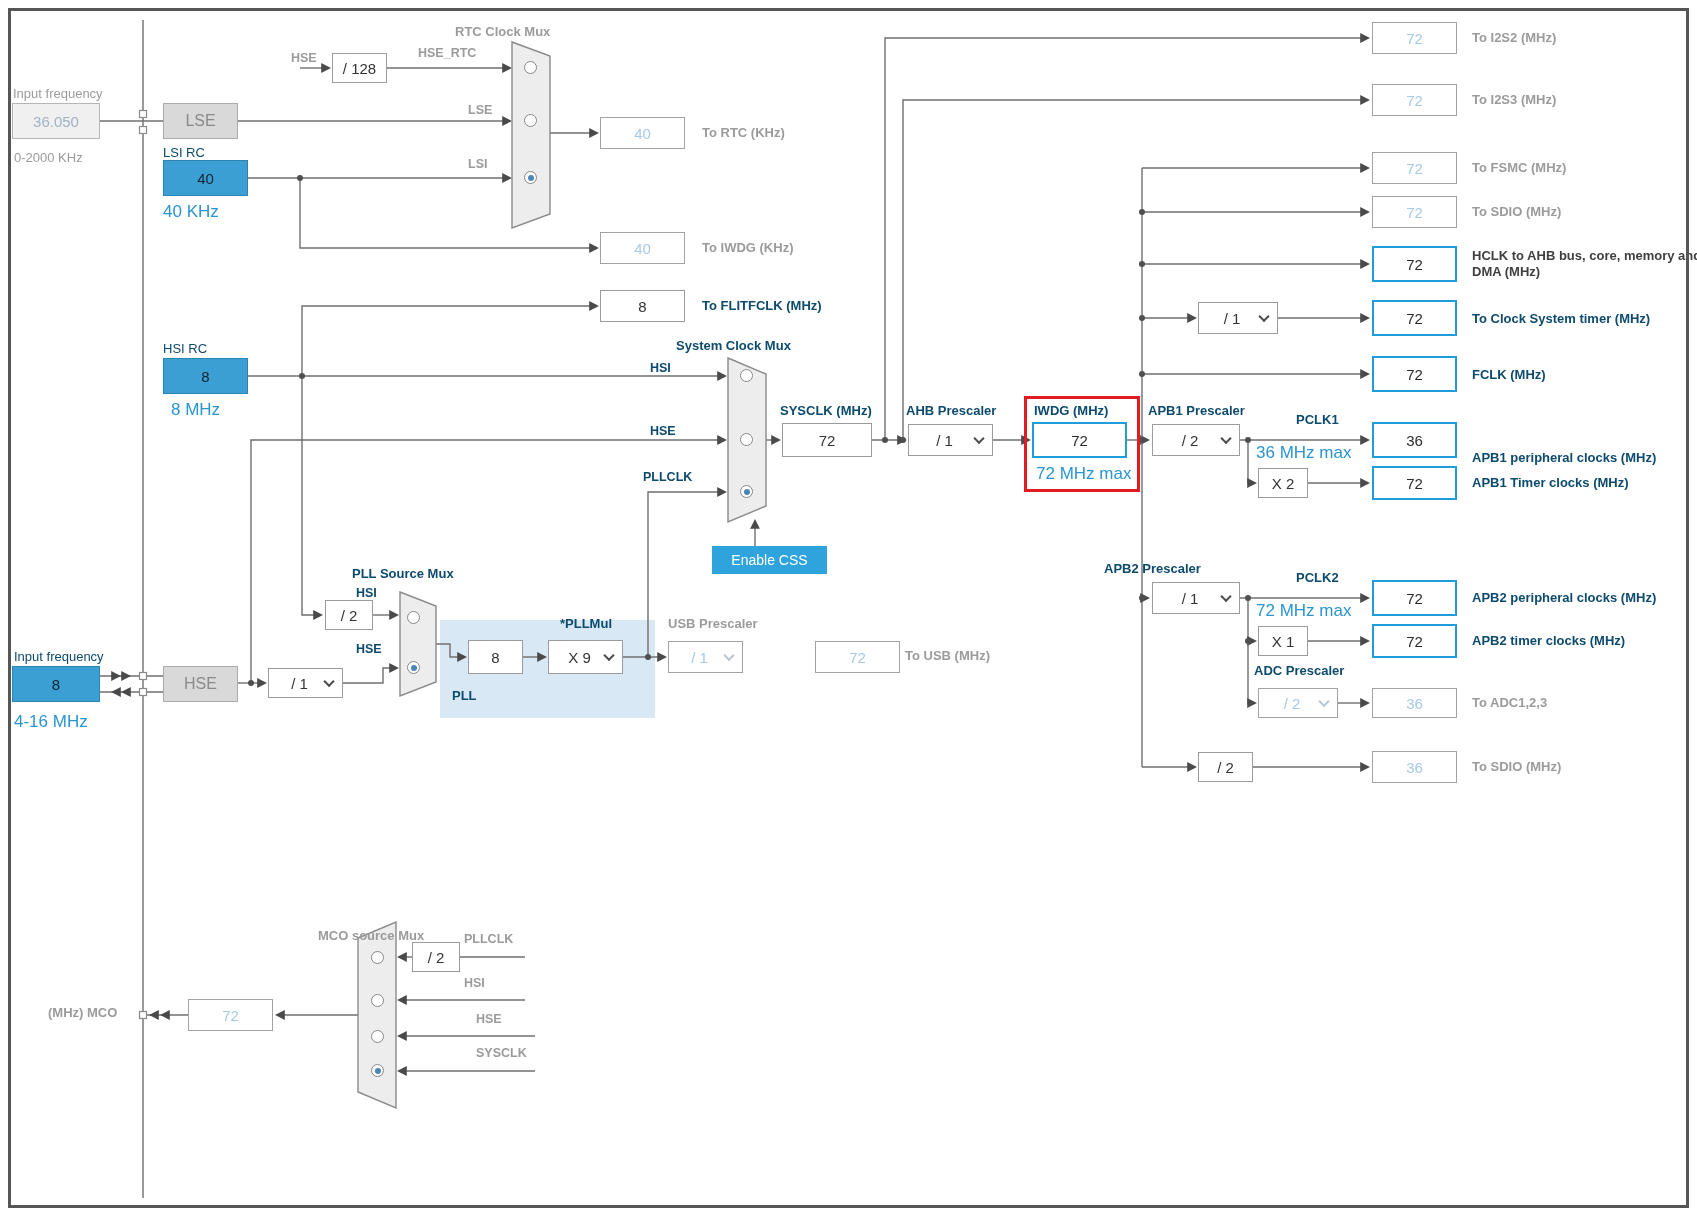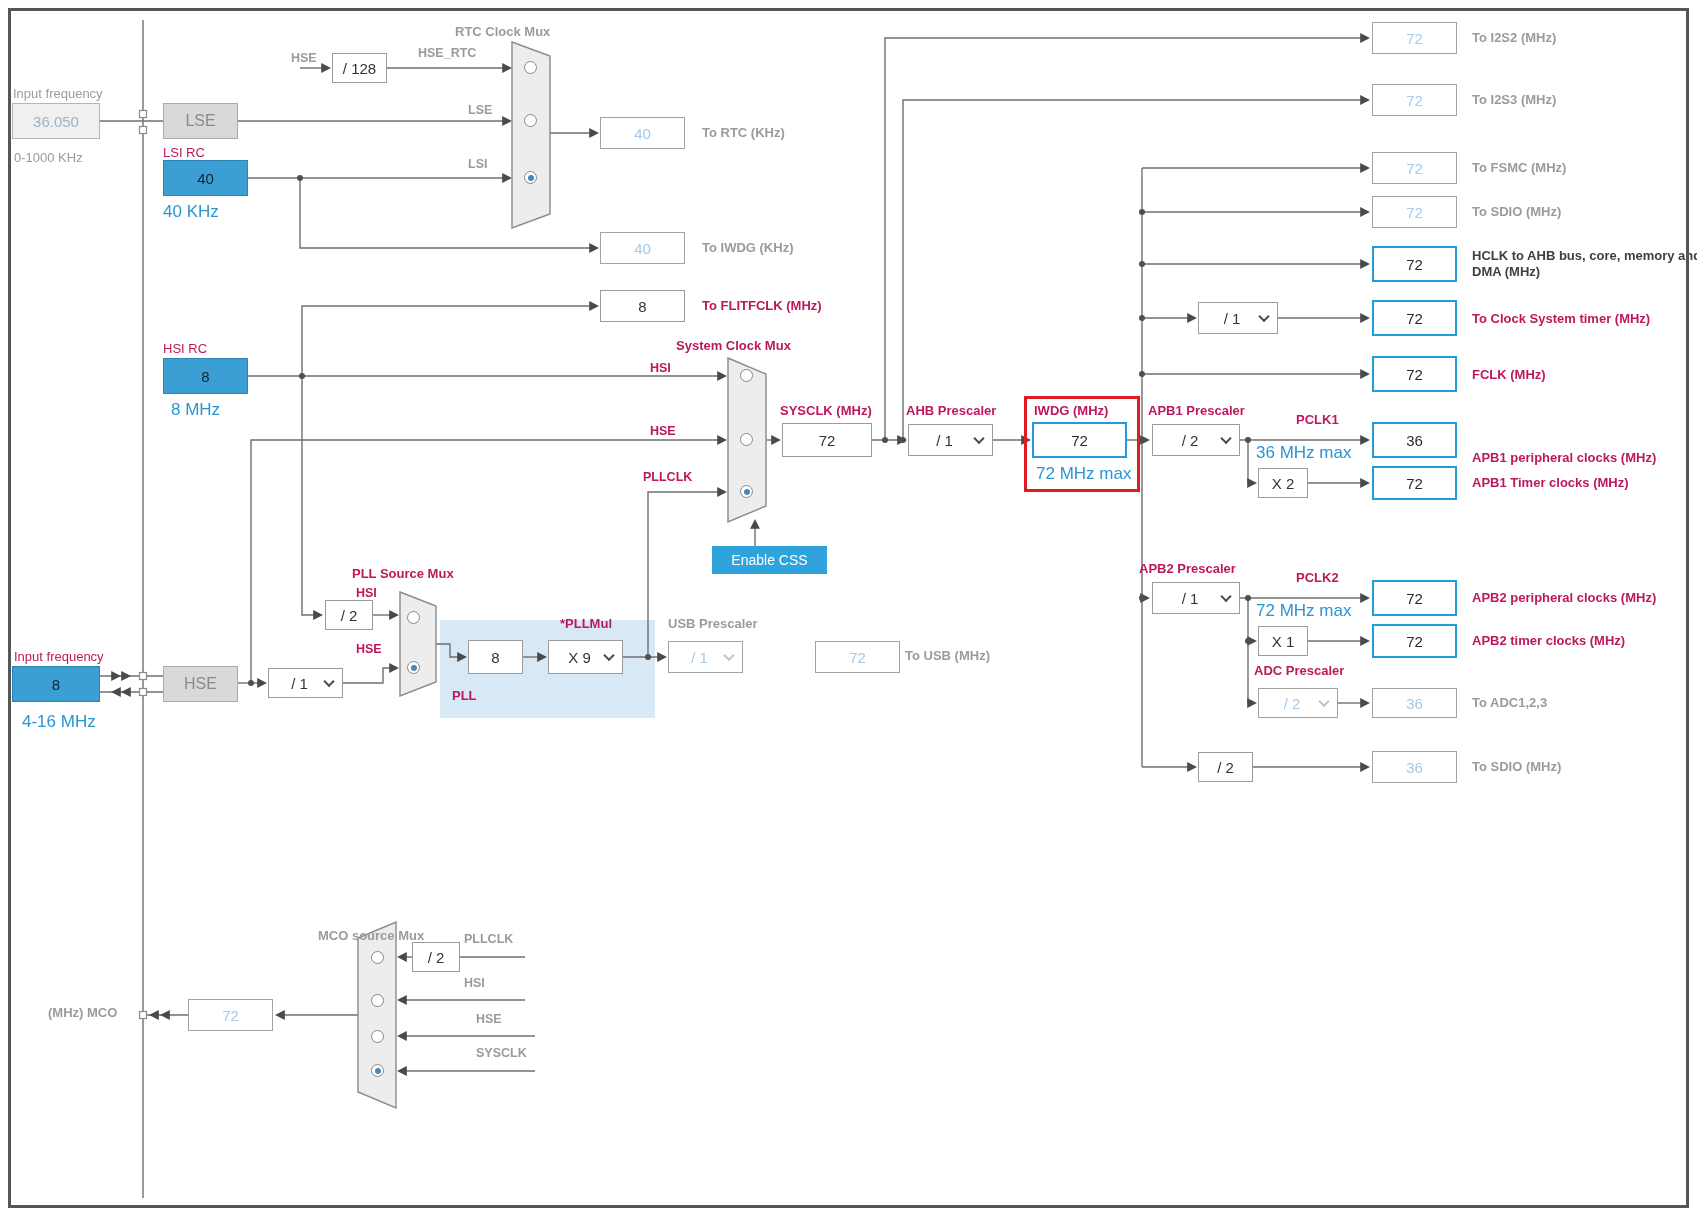--- a/index.html
+++ b/index.html
@@ -3,21 +3,21 @@
 <meta charset="utf-8">
 <style>
   *{box-sizing:border-box;margin:0;padding:0}
   html,body{background:#fff}
   body{font-family:"Liberation Sans",sans-serif}
   .root{position:relative;width:1697px;height:1216px;background:#ffffff;overflow:hidden}
   .frame{position:absolute;left:8px;top:8px;width:1681px;height:1200px;border:3px solid #565656;z-index:4;pointer-events:none}
   svg.wires{position:absolute;left:0;top:0;z-index:1}
   .shade{position:absolute;background:#d9e8f5;z-index:0}
   .lbl{position:absolute;font-size:13px;font-weight:bold;color:#9b9b9b;white-space:nowrap;z-index:2}
-  .lbl.dark{color:#be185d}
+  .lbl.dark{color:#0c4a6e}
   .lbl.plain{font-weight:normal}
   .lbl.sm{font-size:12.5px}
   .note{position:absolute;font-size:17px;color:#2b95d1;white-space:nowrap;z-index:2}
   .vbox{position:absolute;display:flex;align-items:center;justify-content:center;background:#fff;border:1px solid #9b9b9b;font-size:15px;color:#333;z-index:2}
   .vbox.muted{color:#a5c9e9;border-color:#a3a3a3}
   .vbox.active{border:2px solid #209cd8;color:#2b2b2b}
   .vbox.bluefill{background:#3b9fd4;border:1px solid #2a85b4;color:#15242e}
   .vbox.grayfill{background:#d9d9d9;border:1px solid #ababab;color:#8a8a8a;font-size:16px}
   .vbox.graybox{background:#f0f0f0;border:1px solid #b5b5b5;color:#9fb2c6}
   .dd{justify-content:center}
@@ -133,35 +133,35 @@
       <rect x="139.5" y="110.5" width="7" height="7"></rect>
       <rect x="139.5" y="126.5" width="7" height="7"></rect>
       <rect x="139.5" y="672.5" width="7" height="7"></rect>
       <rect x="139.5" y="688.5" width="7" height="7"></rect>
       <rect x="139.5" y="1011.5" width="7" height="7"></rect>
     </g>
   </svg>
 
   <div class="lbl plain" style="left:13px;top:86px">Input frequency</div>
   <div class="vbox graybox" style="left:12px;top:103px;width:88px;height:36px">36.050</div>
-  <div class="lbl plain" style="left:14px;top:150px">0-1000 KHz</div>
+  <div class="lbl plain" style="left:14px;top:150px">0-2000 KHz</div>
 
   <div class="vbox grayfill" style="left:163px;top:103px;width:75px;height:36px">LSE</div>
 
   <div class="lbl plain dark" style="left:163px;top:145px">LSI RC</div>
   <div class="vbox bluefill" style="left:163px;top:160px;width:85px;height:36px">40</div>
   <div class="note" style="left:163px;top:202px">40 KHz</div>
 
   <div class="lbl plain dark" style="left:163px;top:341px">HSI RC</div>
   <div class="vbox bluefill" style="left:163px;top:358px;width:85px;height:36px">8</div>
   <div class="note" style="left:171px;top:400px">8 MHz</div>
 
   <div class="lbl plain dark" style="left:14px;top:649px">Input frequency</div>
   <div class="vbox bluefill" style="left:12px;top:666px;width:88px;height:36px">8</div>
-  <div class="note" style="left:22px;top:712px">4-16 MHz</div>
+  <div class="note" style="left:14px;top:712px">4-16 MHz</div>
 
   <div class="vbox grayfill" style="left:163px;top:666px;width:75px;height:36px">HSE</div>
   <div class="vbox dd" style="left:268px;top:668px;width:75px;height:30px">
     <span class="ddval">/ 1</span>
     <span class="chev"></span>
   </div>
 
   <div class="lbl" style="left:455px;top:24px">RTC Clock Mux</div>
   <div class="lbl sm" style="left:291px;top:51px">HSE</div>
   <div class="vbox" style="left:332px;top:53px;width:55px;height:30px">/ 128</div>
@@ -207,21 +207,21 @@
     <span class="chev"></span>
   </div>
   <div class="lbl dark" style="left:1296px;top:412px">PCLK1</div>
   <div class="note" style="left:1256px;top:443px">36 MHz max</div>
   <div class="vbox active" style="left:1372px;top:422px;width:85px;height:36px">36</div>
   <div class="lbl dark" style="left:1472px;top:450px">APB1 peripheral clocks (MHz)</div>
   <div class="vbox" style="left:1258px;top:468px;width:50px;height:30px">X 2</div>
   <div class="vbox active" style="left:1372px;top:466px;width:85px;height:34px">72</div>
   <div class="lbl dark" style="left:1472px;top:475px">APB1 Timer clocks (MHz)</div>
 
-  <div class="lbl dark" style="left:1139px;top:561px">APB2 Prescaler</div>
+  <div class="lbl dark" style="left:1104px;top:561px">APB2 Prescaler</div>
   <div class="vbox dd" style="left:1152px;top:582px;width:88px;height:32px">
     <span class="ddval">/ 1</span>
     <span class="chev"></span>
   </div>
   <div class="lbl dark" style="left:1296px;top:570px">PCLK2</div>
   <div class="note" style="left:1256px;top:601px">72 MHz max</div>
   <div class="vbox active" style="left:1372px;top:580px;width:85px;height:36px">72</div>
   <div class="lbl dark" style="left:1472px;top:590px">APB2 peripheral clocks (MHz)</div>
   <div class="vbox" style="left:1258px;top:626px;width:50px;height:30px">X 1</div>
   <div class="vbox active" style="left:1372px;top:624px;width:85px;height:34px">72</div>

